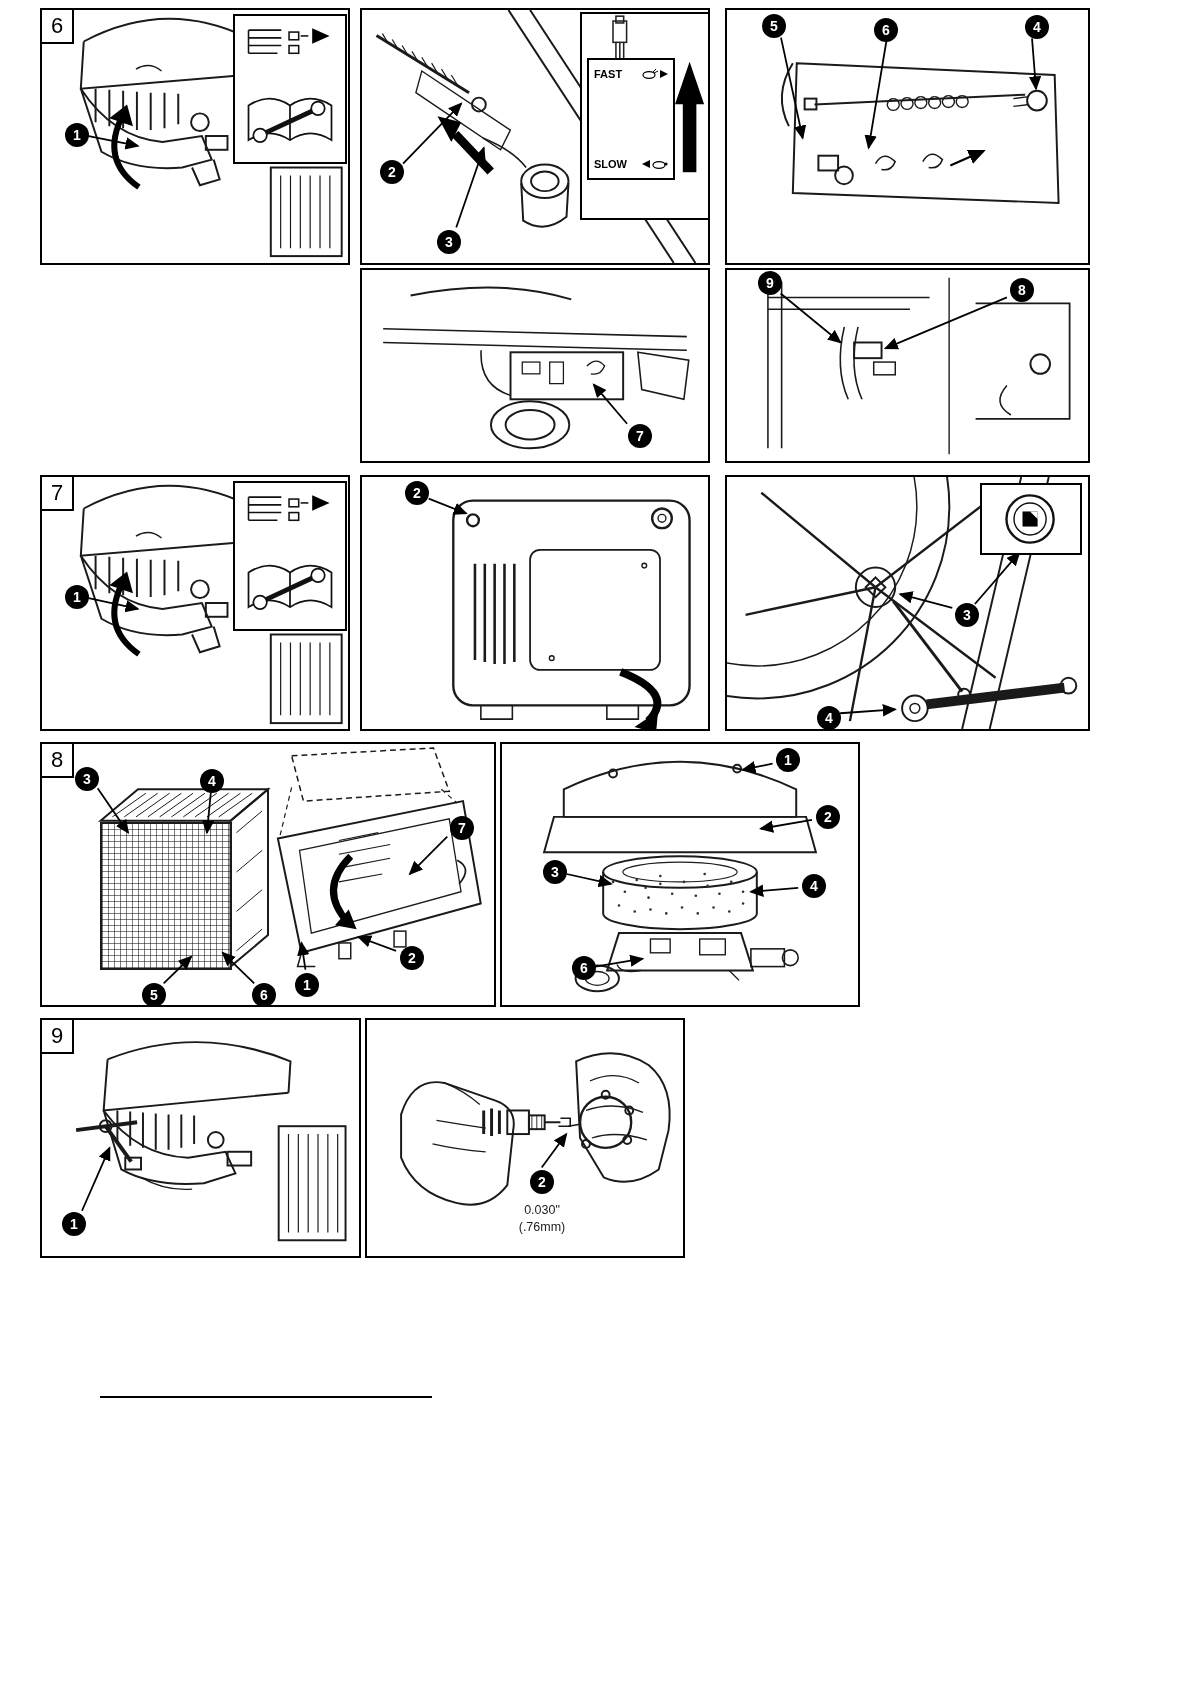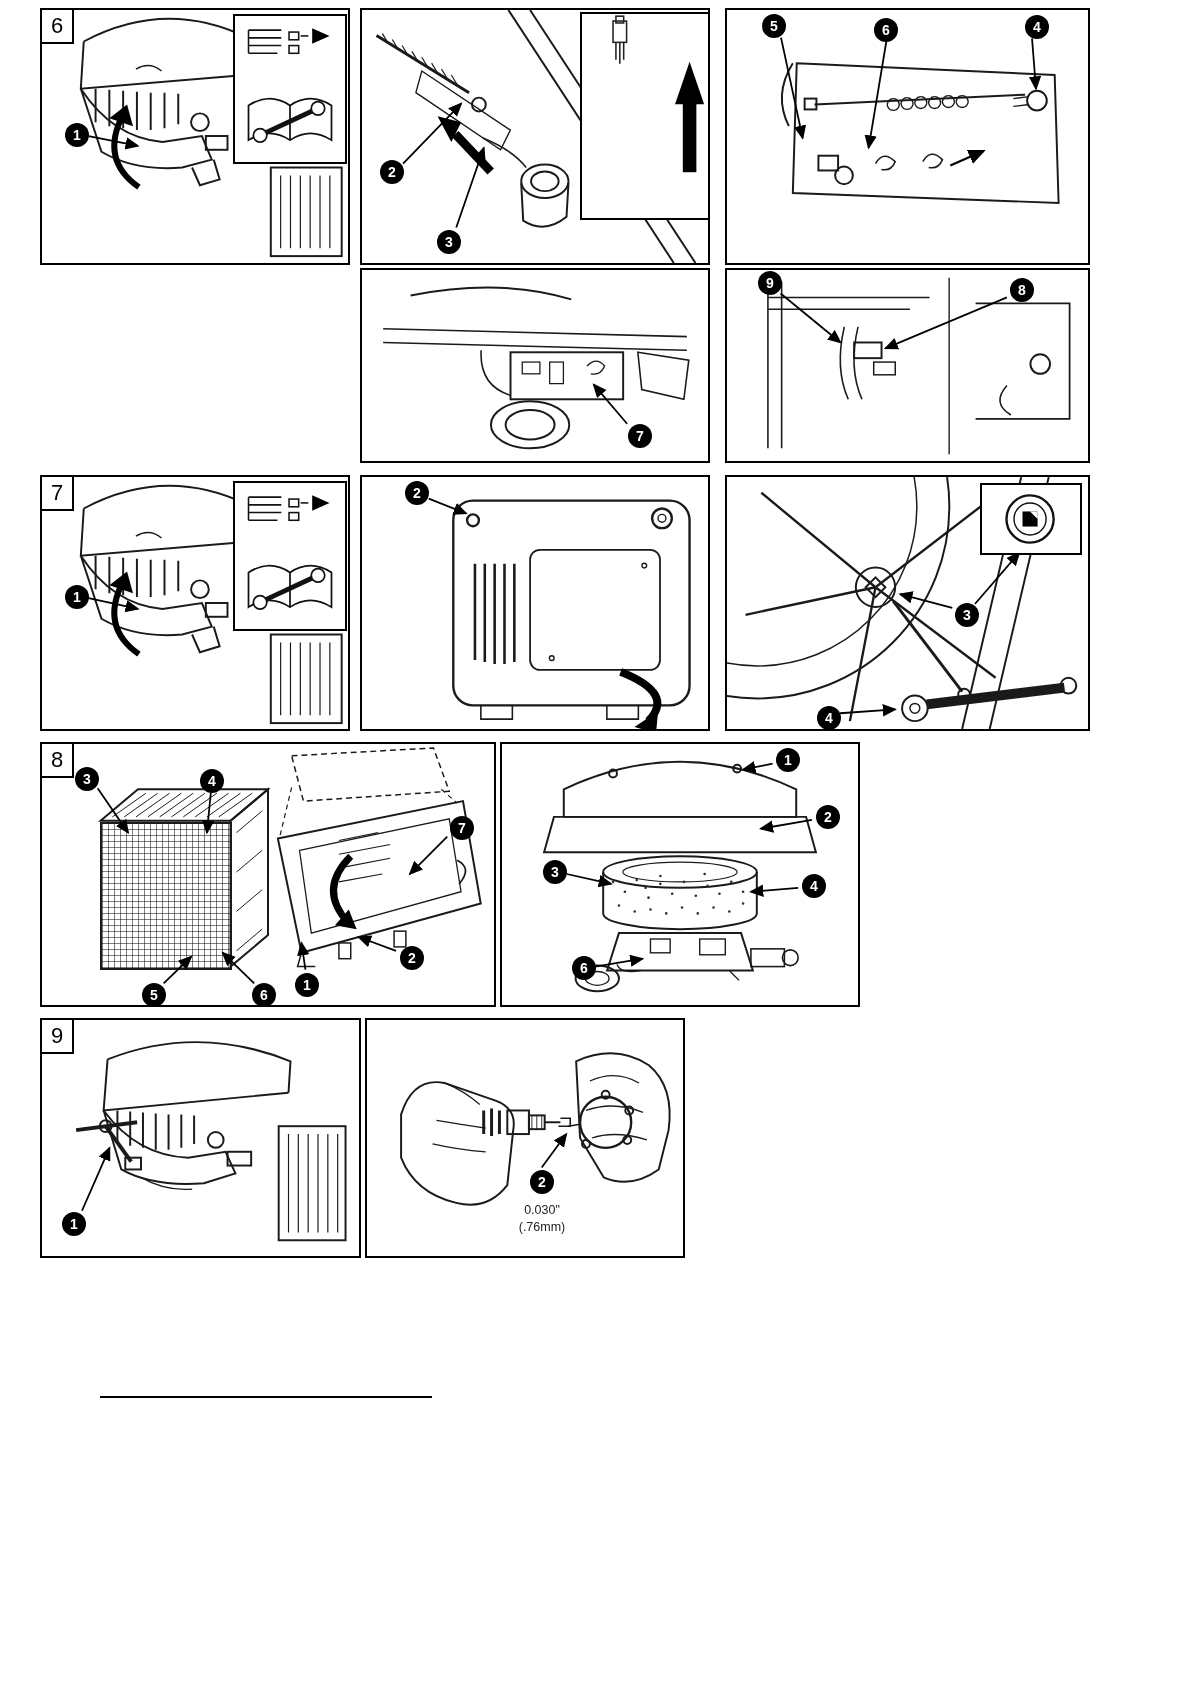--- a/index.html
+++ b/index.html
@@ -102,20 +102,38 @@
     <div class="inset" style="left:218px; top:2px; width:130px; height:208px;">
       <svg viewBox="0 0 130 208">
         <g fill="none" stroke="#222" stroke-width="1.6">
           <rect x="32" y="6" width="14" height="22"></rect>
           <rect x="35" y="1" width="8" height="7"></rect>
           <path d="M35,28 v18 M39,28 v22 M43,28 v18"></path>
         </g>
         <rect x="104" y="90" width="14" height="72" fill="#000"></rect>
         <polygon points="96,92 111,48 126,92" fill="#000"></polygon>
       </svg>
+      <div class="fsbox" style="left:5px; top:44px; width:88px; height:122px;">
+        <div class="fsrow" style="top:8px;">
+          <span>FAST</span>
+          <svg width="28" height="12" viewBox="0 0 28 12">
+            <ellipse cx="8" cy="7" rx="6" ry="3.4" fill="none" stroke="#000" stroke-width="1.2"></ellipse>
+            <path d="M12,4 l3,-3 M13,5 l4,-2" stroke="#000" stroke-width="1" fill="none"></path>
+            <polygon points="19,2 27,6 19,10" fill="#000"></polygon>
+          </svg>
+        </div>
+        <div class="fsrow" style="bottom:8px;">
+          <span>SLOW</span>
+          <svg width="28" height="12" viewBox="0 0 28 12">
+            <polygon points="9,2 1,6 9,10" fill="#000"></polygon>
+            <ellipse cx="18" cy="7" rx="6" ry="3.4" fill="none" stroke="#000" stroke-width="1.2"></ellipse>
+            <circle cx="25" cy="6" r="1.6" fill="#000"></circle>
+          </svg>
+        </div>
+      </div>
     </div>
     <div class="co" style="left:18px; top:150px;">2</div>
     <div class="co" style="left:75px; top:220px;">3</div>
   </div>
 
   <div class="panel" id="p6c" style="left:725px; top:8px; width:365px; height:257px;">
     <svg class="art" viewBox="0 0 365 257">
       <defs>
           <marker id="k6c" markerWidth="9" markerHeight="9" refX="7" refY="3.5" orient="auto">
             <path d="M0,0 L8,3.5 L0,7 Z" fill="#000"></path>

